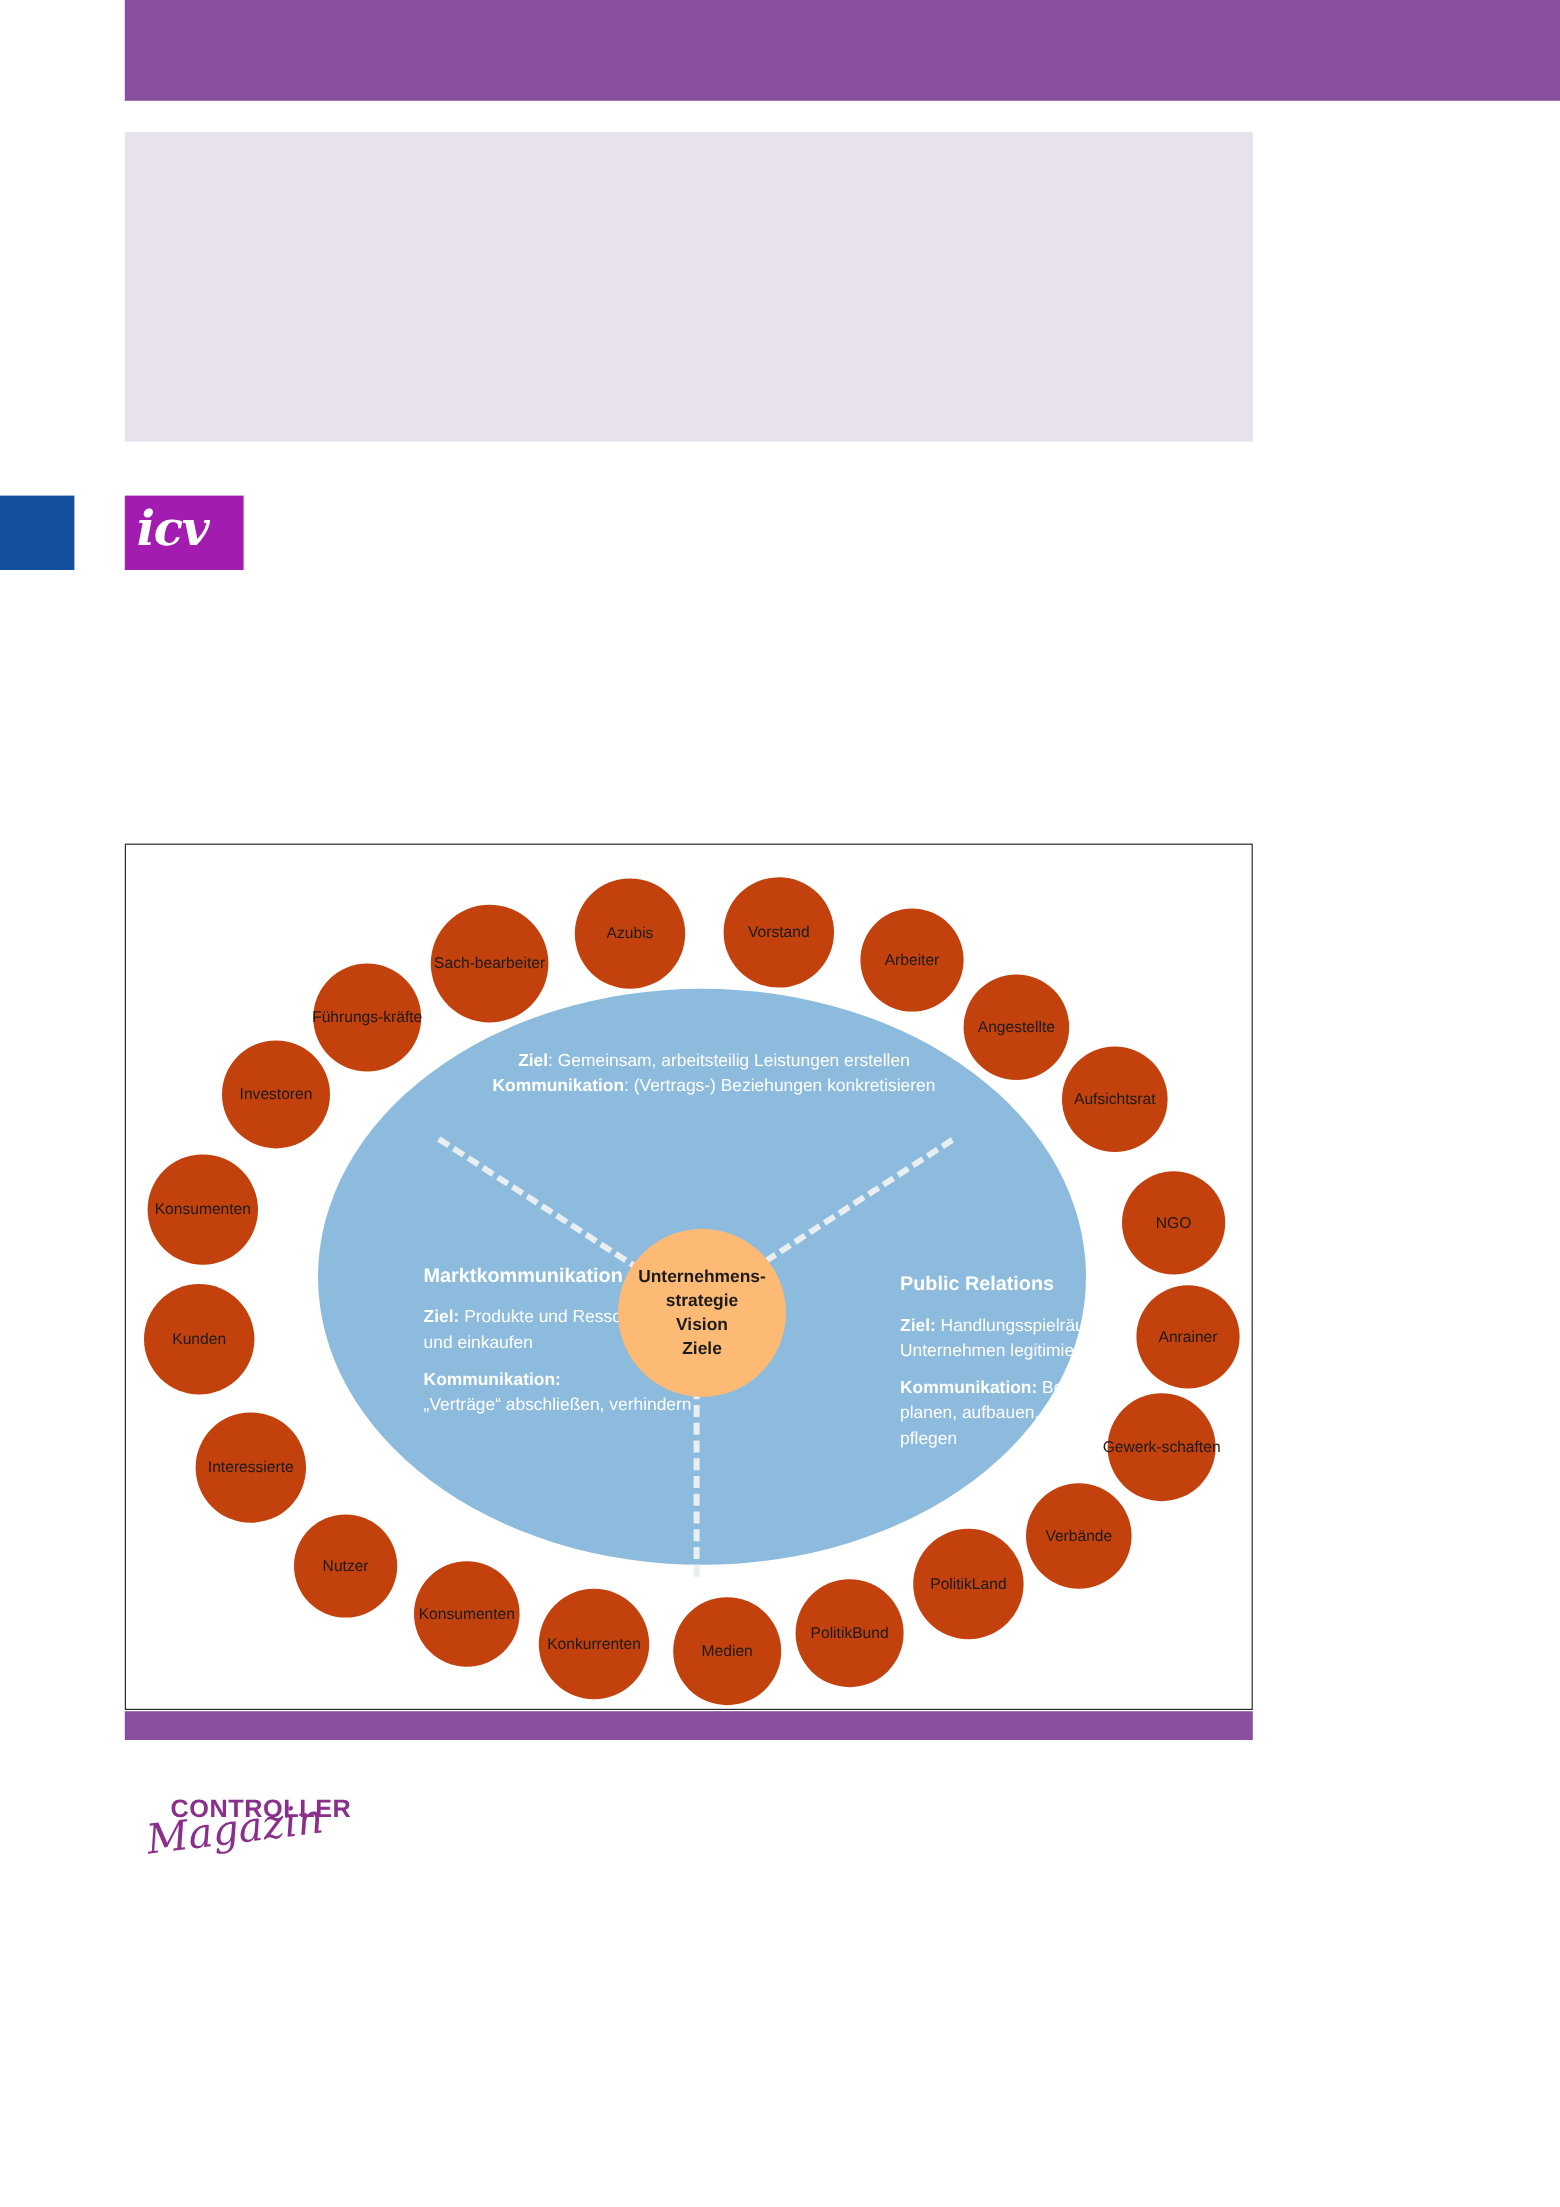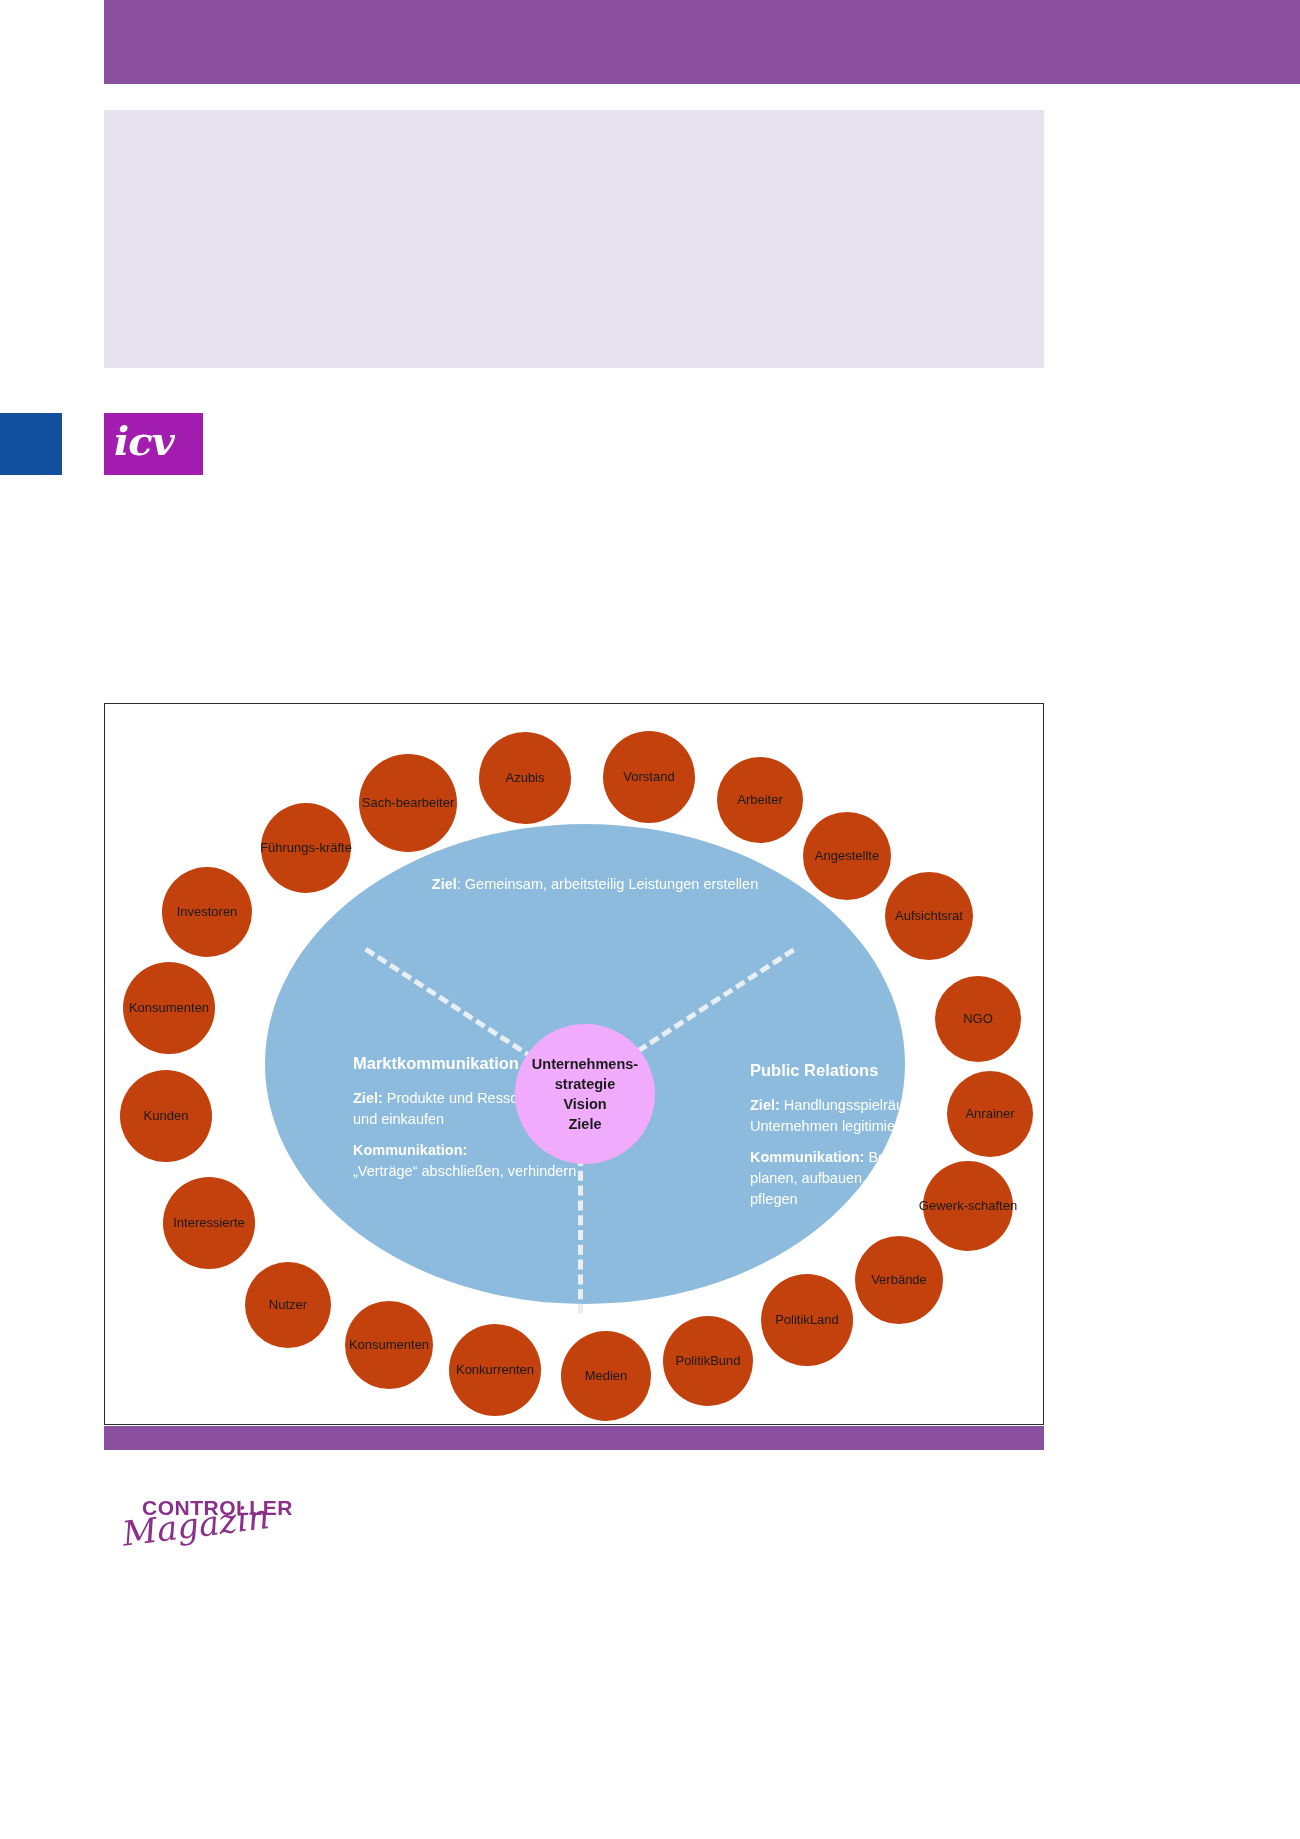--- a/index.html
+++ b/index.html
@@ -110,21 +110,21 @@
     transform-origin: 0 0;
   }
 
   .center-circle {
     position: absolute;
     left: 410px;
     top: 320px;
     width: 140px;
     height: 140px;
     border-radius: 50%;
-    background: #f0abfc;
+    background: #fdba74;
     display: flex;
     align-items: center;
     justify-content: center;
     text-align: center;
     flex-direction: column;
     color: #1b1b1b;
     font-weight: bold;
     font-size: 14.5px;
     line-height: 1.38;
     box-sizing: border-box;
@@ -235,20 +235,21 @@
   <div class="diagram" id="diagram">
 
     <div class="ellipse-core"></div>
 
     <div class="divider" style="left:262px; top:243px; width:215px; transform: rotate(33deg);"></div>
     <div class="divider" style="left:690px; top:248px; width:215px; transform: rotate(147deg);"></div>
     <div class="divider" style="left:478px; top:452px; width:158px; transform: rotate(90deg);"></div>
 
     <div class="block block-internal">
       <p><span class="lbl">Ziel</span><span>: Gemeinsam, arbeitsteilig Leistungen erstellen</span></p>
+      <p><span class="lbl">Kommunikation</span><span>: (Vertrags-) Beziehungen konkretisieren</span></p>
     </div>
 
     <div class="block block-markt">
       <div class="heading">Marktkommunikation</div>
       <p><span class="lbl">Ziel:</span><span> Produkte und Ressourcen verkaufen und einkaufen</span></p>
       <p><span class="lbl">Kommunikation:</span><br><span> „Verträge“ abschließen, verhindern</span></p>
     </div>
 
     <div class="block block-pr">
       <div class="heading">Public Relations</div>
@@ -279,21 +280,21 @@
           <span>Arbeiter</span>
         </div>
         <div class="sat" style="left: 156px; top: 99px; width: 90px; height: 90px;">
           <span>Führungs-</span>
           <br>
           <span>kräfte</span>
         </div>
         <div class="sat" style="left: 698px; top: 108px; width: 88px; height: 88px;">
           <span>Angestellte</span>
         </div>
-        <div class="sat" style="left: 57px; top: 163px; width: 90px; height: 90px;">
+        <div class="sat" style="left: 80px; top: 163px; width: 90px; height: 90px;">
           <span>Investoren</span>
         </div>
         <div class="sat" style="left: 780px; top: 168px; width: 88px; height: 88px;">
           <span>Aufsichtsrat</span>
         </div>
         <div class="sat" style="left: 18px; top: 258px; width: 92px; height: 92px;">
           <span>Konsumenten</span>
         </div>
         <div class="sat" style="left: 830px; top: 272px; width: 86px; height: 86px;">
           <span>NGO</span>

